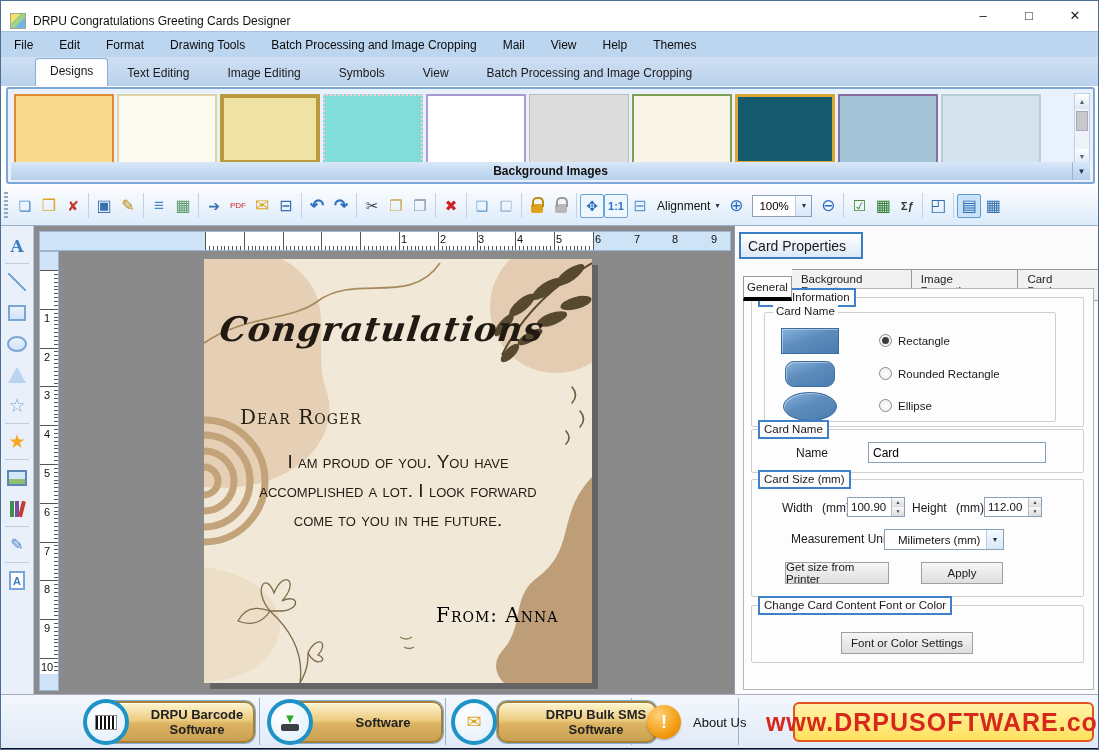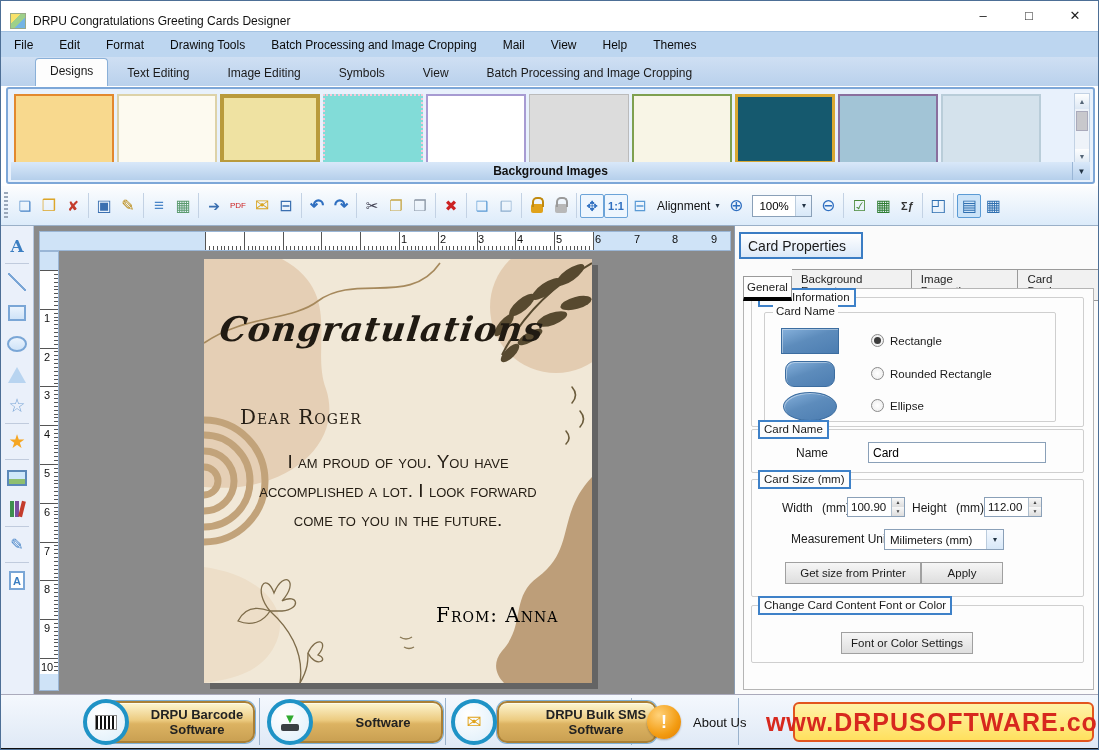--- a/index.html
+++ b/index.html
@@ -89,34 +89,34 @@
 .ppage{position:absolute;left:8px;top:62px;width:351px;height:402px;border:1px solid #b5b5b5;background:#fdfdfd}
 .grp{position:absolute;border:1px solid #cfcfcf;border-radius:2px}
 .bluelab{position:absolute;top:-10px;left:6px;background:#fdfdfd;border:2px solid #3e81c8;font-size:11.5px;padding:0 4px;line-height:15px;color:#1a1a1a;white-space:nowrap}
 .plainlab{position:absolute;top:-8px;left:8px;background:#fdfdfd;font-size:11.5px;padding:0 3px;color:#1a1a1a;white-space:nowrap}
 .info-grp{left:16px;top:71px;width:333px;height:130px}
 .shape-grp{left:12px;top:14px;width:292px;height:110px}
 .shp{position:absolute;background:linear-gradient(160deg,#86b1dc 0%,#5d8cbc 45%,#4c7db1 100%);border:1px solid #3c6da0;box-shadow:inset 1px 1px 0 rgba(255,255,255,.4)}
 .shp-rect{left:16px;top:15px;width:58px;height:26px}
 .shp-round{left:20px;top:48px;width:50px;height:26px;border-radius:9px}
 .shp-ell{left:18px;top:79px;width:54px;height:29px;border-radius:50%}
-.ropt{position:absolute;left:106px;display:flex;align-items:center;gap:6px}
+.ropt{position:absolute;left:114px;display:flex;align-items:center;gap:6px}
 .ropt.r1{top:21px}.ropt.r2{top:54px}.ropt.r3{top:86px}
 .radio{width:13px;height:13px;border:1px solid #8a8a8a;border-radius:50%;background:radial-gradient(#fff,#eaeaea);flex:none}
 .radio.on::after{content:"";display:block;width:7px;height:7px;border-radius:50%;background:#3c3c3c;margin:2px}
 .rlab{font-size:11.5px;color:#1a1a1a;white-space:nowrap}
 .name-grp{left:16px;top:203px;width:333px;height:44px}
 .flab{position:absolute;font-size:12px;color:#1a1a1a;white-space:nowrap}
 .tin{position:absolute;border:1px solid #8aa0b8;font-size:12px;padding:2px 4px;background:#fff}
 .size-grp{left:16px;top:253px;width:333px;height:118px}
 .spin{position:absolute;height:20px;border:1px solid #8aa0b8;background:#fff;display:flex}
 .spin .val{flex:1;font-size:11.5px;padding:3px 0 0 3px;color:#111}
 .spin .btns{width:13px;border-left:1px solid #aebecd;display:flex;flex-direction:column}
 .spin .btns span{flex:1;font-size:5px;line-height:9px;text-align:center;color:#444;background:linear-gradient(#f8f8f8,#ddd)}
-.dd{position:absolute;height:21px;border:1px solid #8aa0b8;background:#fff;font-size:11.5px;display:flex;align-items:center;padding-left:5px;color:#111}
+.dd{position:absolute;height:21px;border:1px solid #8aa0b8;background:#fff;font-size:11.5px;display:flex;align-items:center;padding-left:13px;color:#111}
 .dd .ddarrow{margin-left:auto;width:17px;height:100%;display:flex;align-items:center;justify-content:center;font-size:8px;color:#234;background:linear-gradient(#f4f9ff,#d8e8f8);border-left:1px solid #bcd}
 .wbtn{position:absolute;border:1px solid #a0a0a0;background:linear-gradient(#f6f6f6,#dedede);font-size:11.5px;display:flex;align-items:center;justify-content:center;color:#1a1a1a}
 .font-grp{left:16px;top:379px;width:333px;height:58px}
 
 .bottombar{position:absolute;left:0;top:693px;width:1099px;height:54px;background:linear-gradient(#f4f8fd,#dfe9f6);border-top:1px solid #aab}
 .bgrip{position:absolute;left:92px;top:8px;height:38px;width:3px;background:repeating-linear-gradient(180deg,#9aa8ba 0 2px,transparent 2px 4px)}
 .bsep{position:absolute;top:3px;bottom:3px;width:1px;background:#9ab2cc}
 .goldbtn{position:absolute;top:6px;height:42px;border:2px solid #a97f35;border-radius:10px;background:linear-gradient(#fdf5d0,#eccb80 45%,#dcb362 55%,#caa052);box-shadow:inset 0 1px 0 rgba(255,255,255,.6),0 0 0 1px #7fb0d6;display:flex;flex-direction:column;align-items:center;justify-content:center;padding-left:38px;font-size:13px;font-weight:bold;color:#222;line-height:15px;text-align:center}
 .ring{position:absolute;top:4px;width:46px;height:46px;border-radius:50%;border:4px solid #1f93c6;background:radial-gradient(circle at 35% 30%,#ffffff,#ddeefa);display:flex;align-items:center;justify-content:center;z-index:2}
 .bc{width:22px;height:15px;background:repeating-linear-gradient(90deg,#111 0 2px,#fff 2px 4px);border:1px solid #888}
@@ -433,21 +433,21 @@
       <span class="btns">
           <span>▲</span>
           <span>▼</span>
         </span>
     </div>
     <span class="flab" style="left:39px;top:52px">Measurement Unit :</span>
     <div class="dd" style="left:132px;top:49px;width:120px">
       <span>Milimeters (mm)</span>
       <span class="ddarrow">▾</span>
     </div>
-    <div class="wbtn" style="left:33px;top:82px;width:136px;height:22px">Get size from Printer</div>
+    <div class="wbtn" style="left:33px;top:82px;width:104px;height:22px">Get size from Printer</div>
     <div class="wbtn" style="left:169px;top:82px;width:82px;height:22px">Apply</div>
   </div>
 
   <div class="grp font-grp">
     <span class="bluelab">Change Card Content Font or Color</span>
     <div class="wbtn" style="left:89px;top:26px;width:132px;height:22px">Font or Color Settings</div>
   </div>
 </div>
 
 <div class="bottombar">

